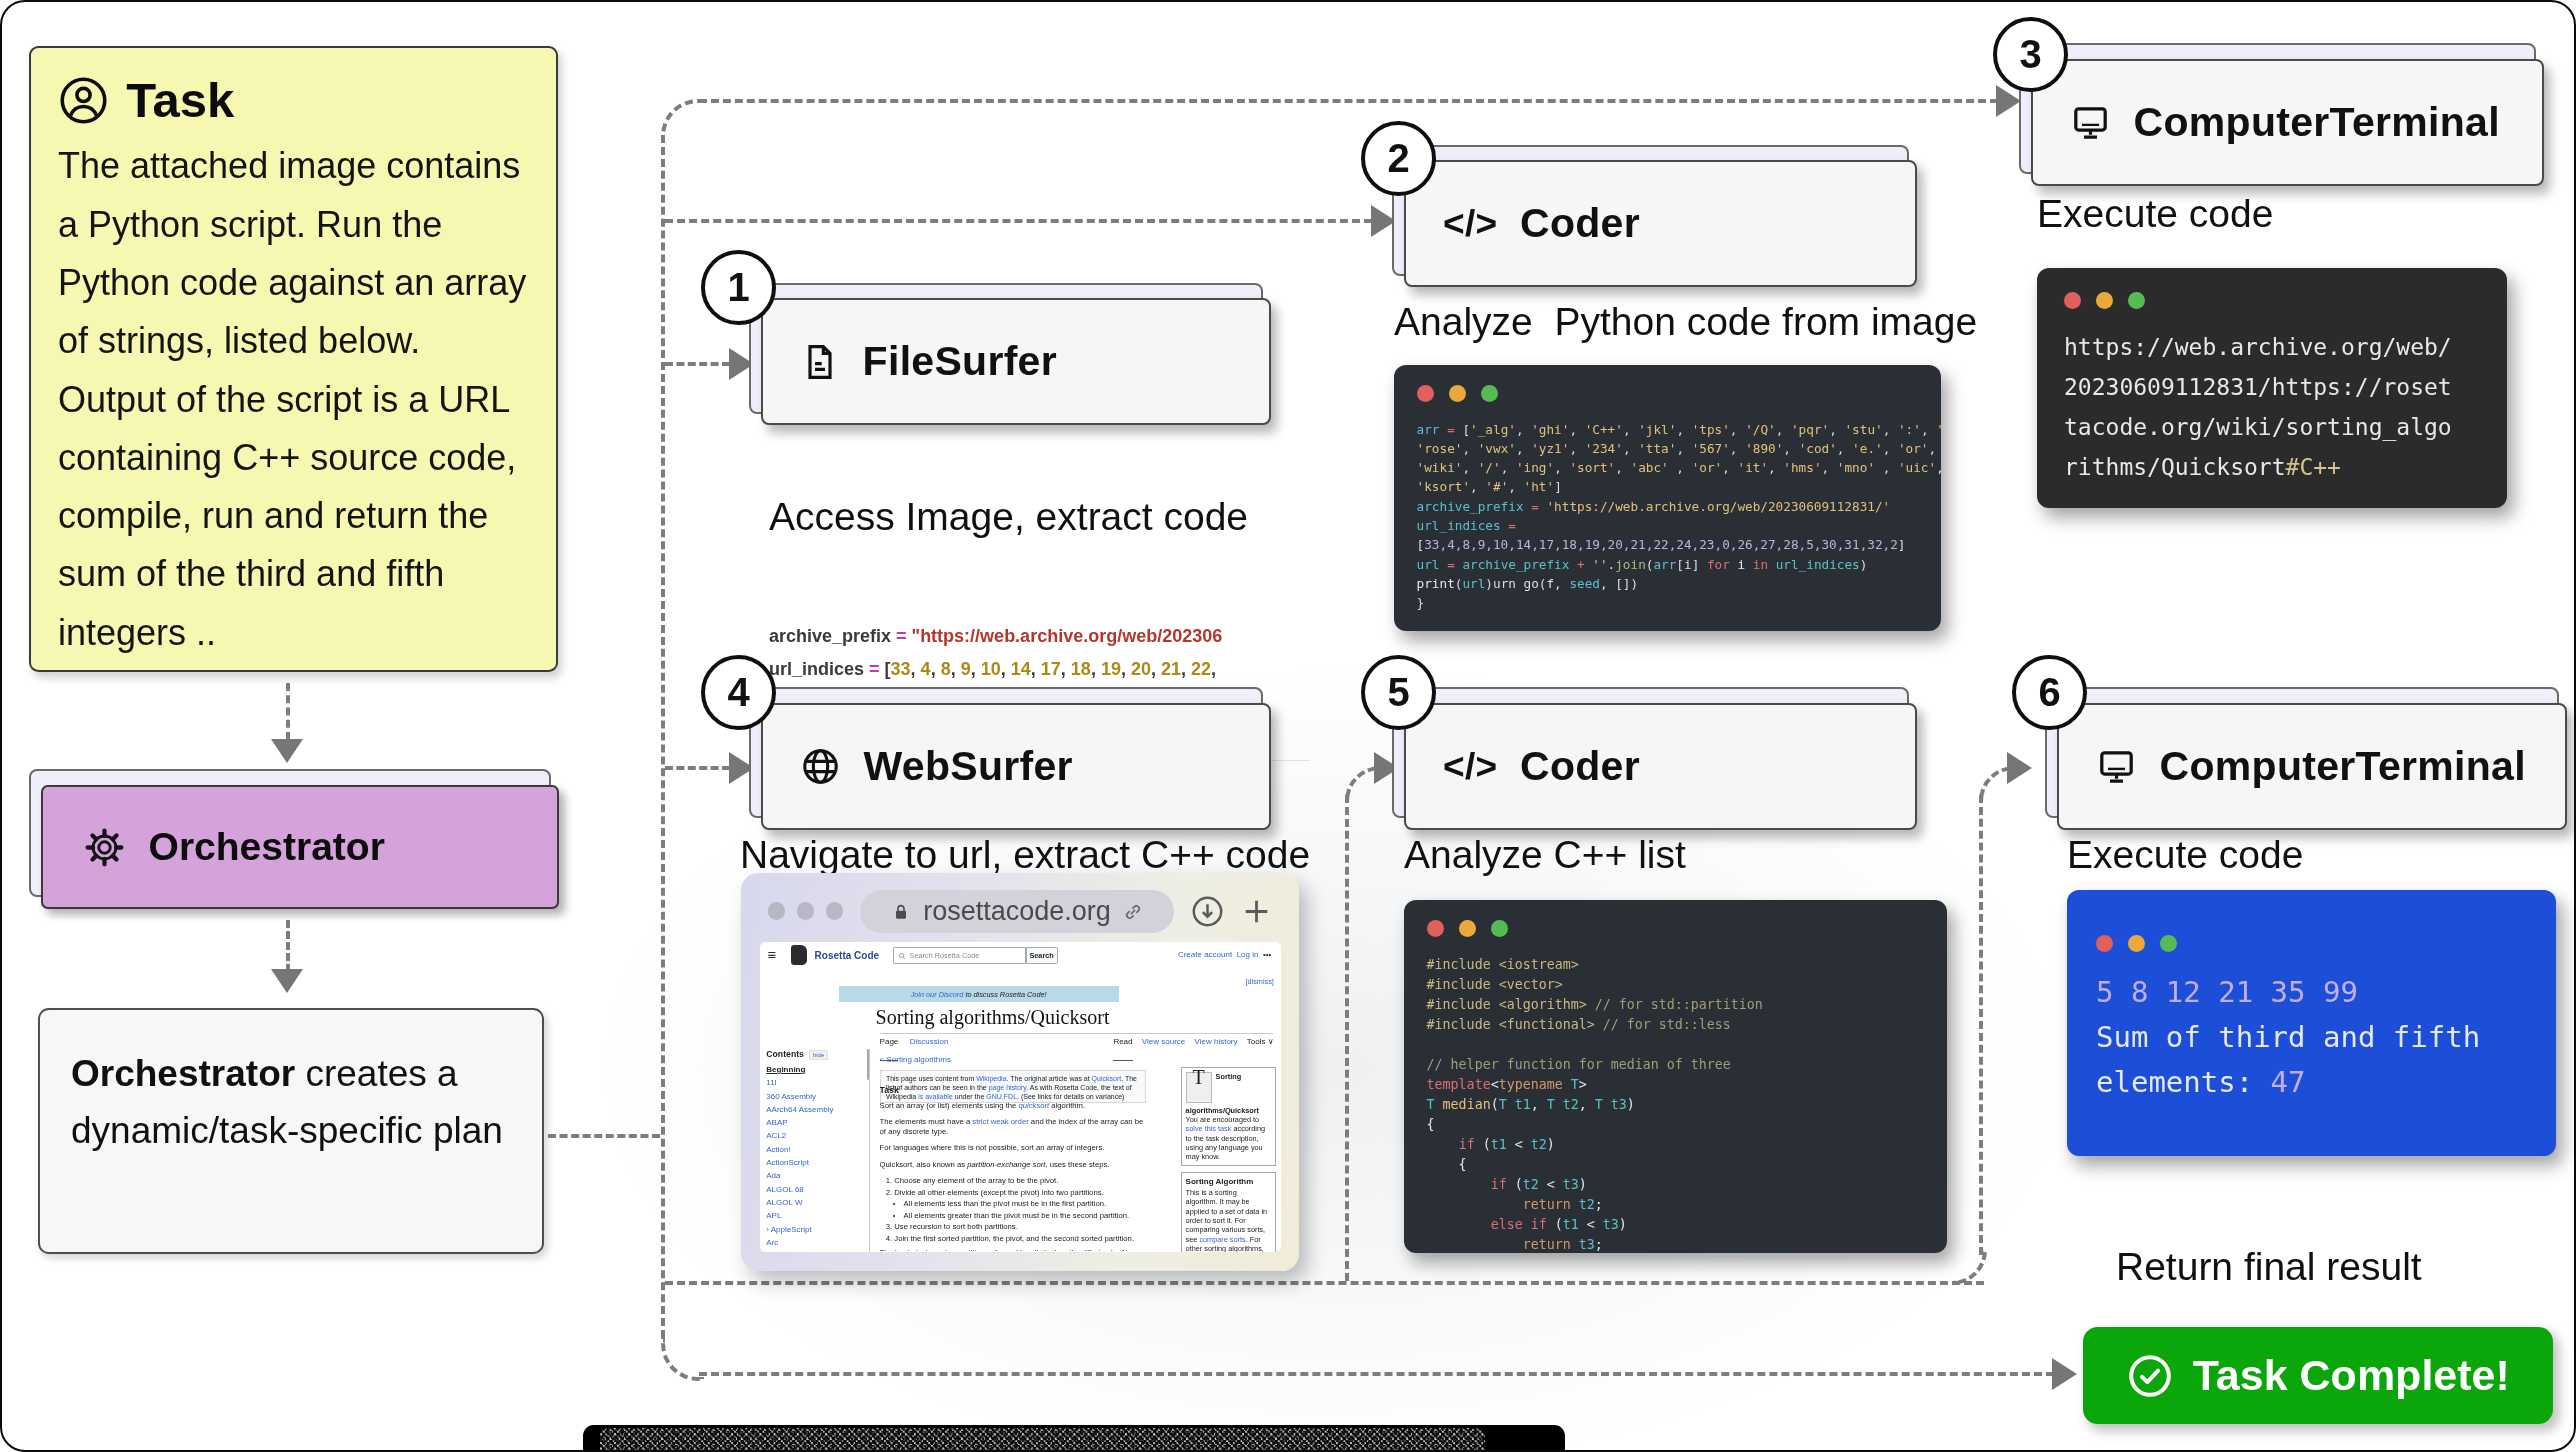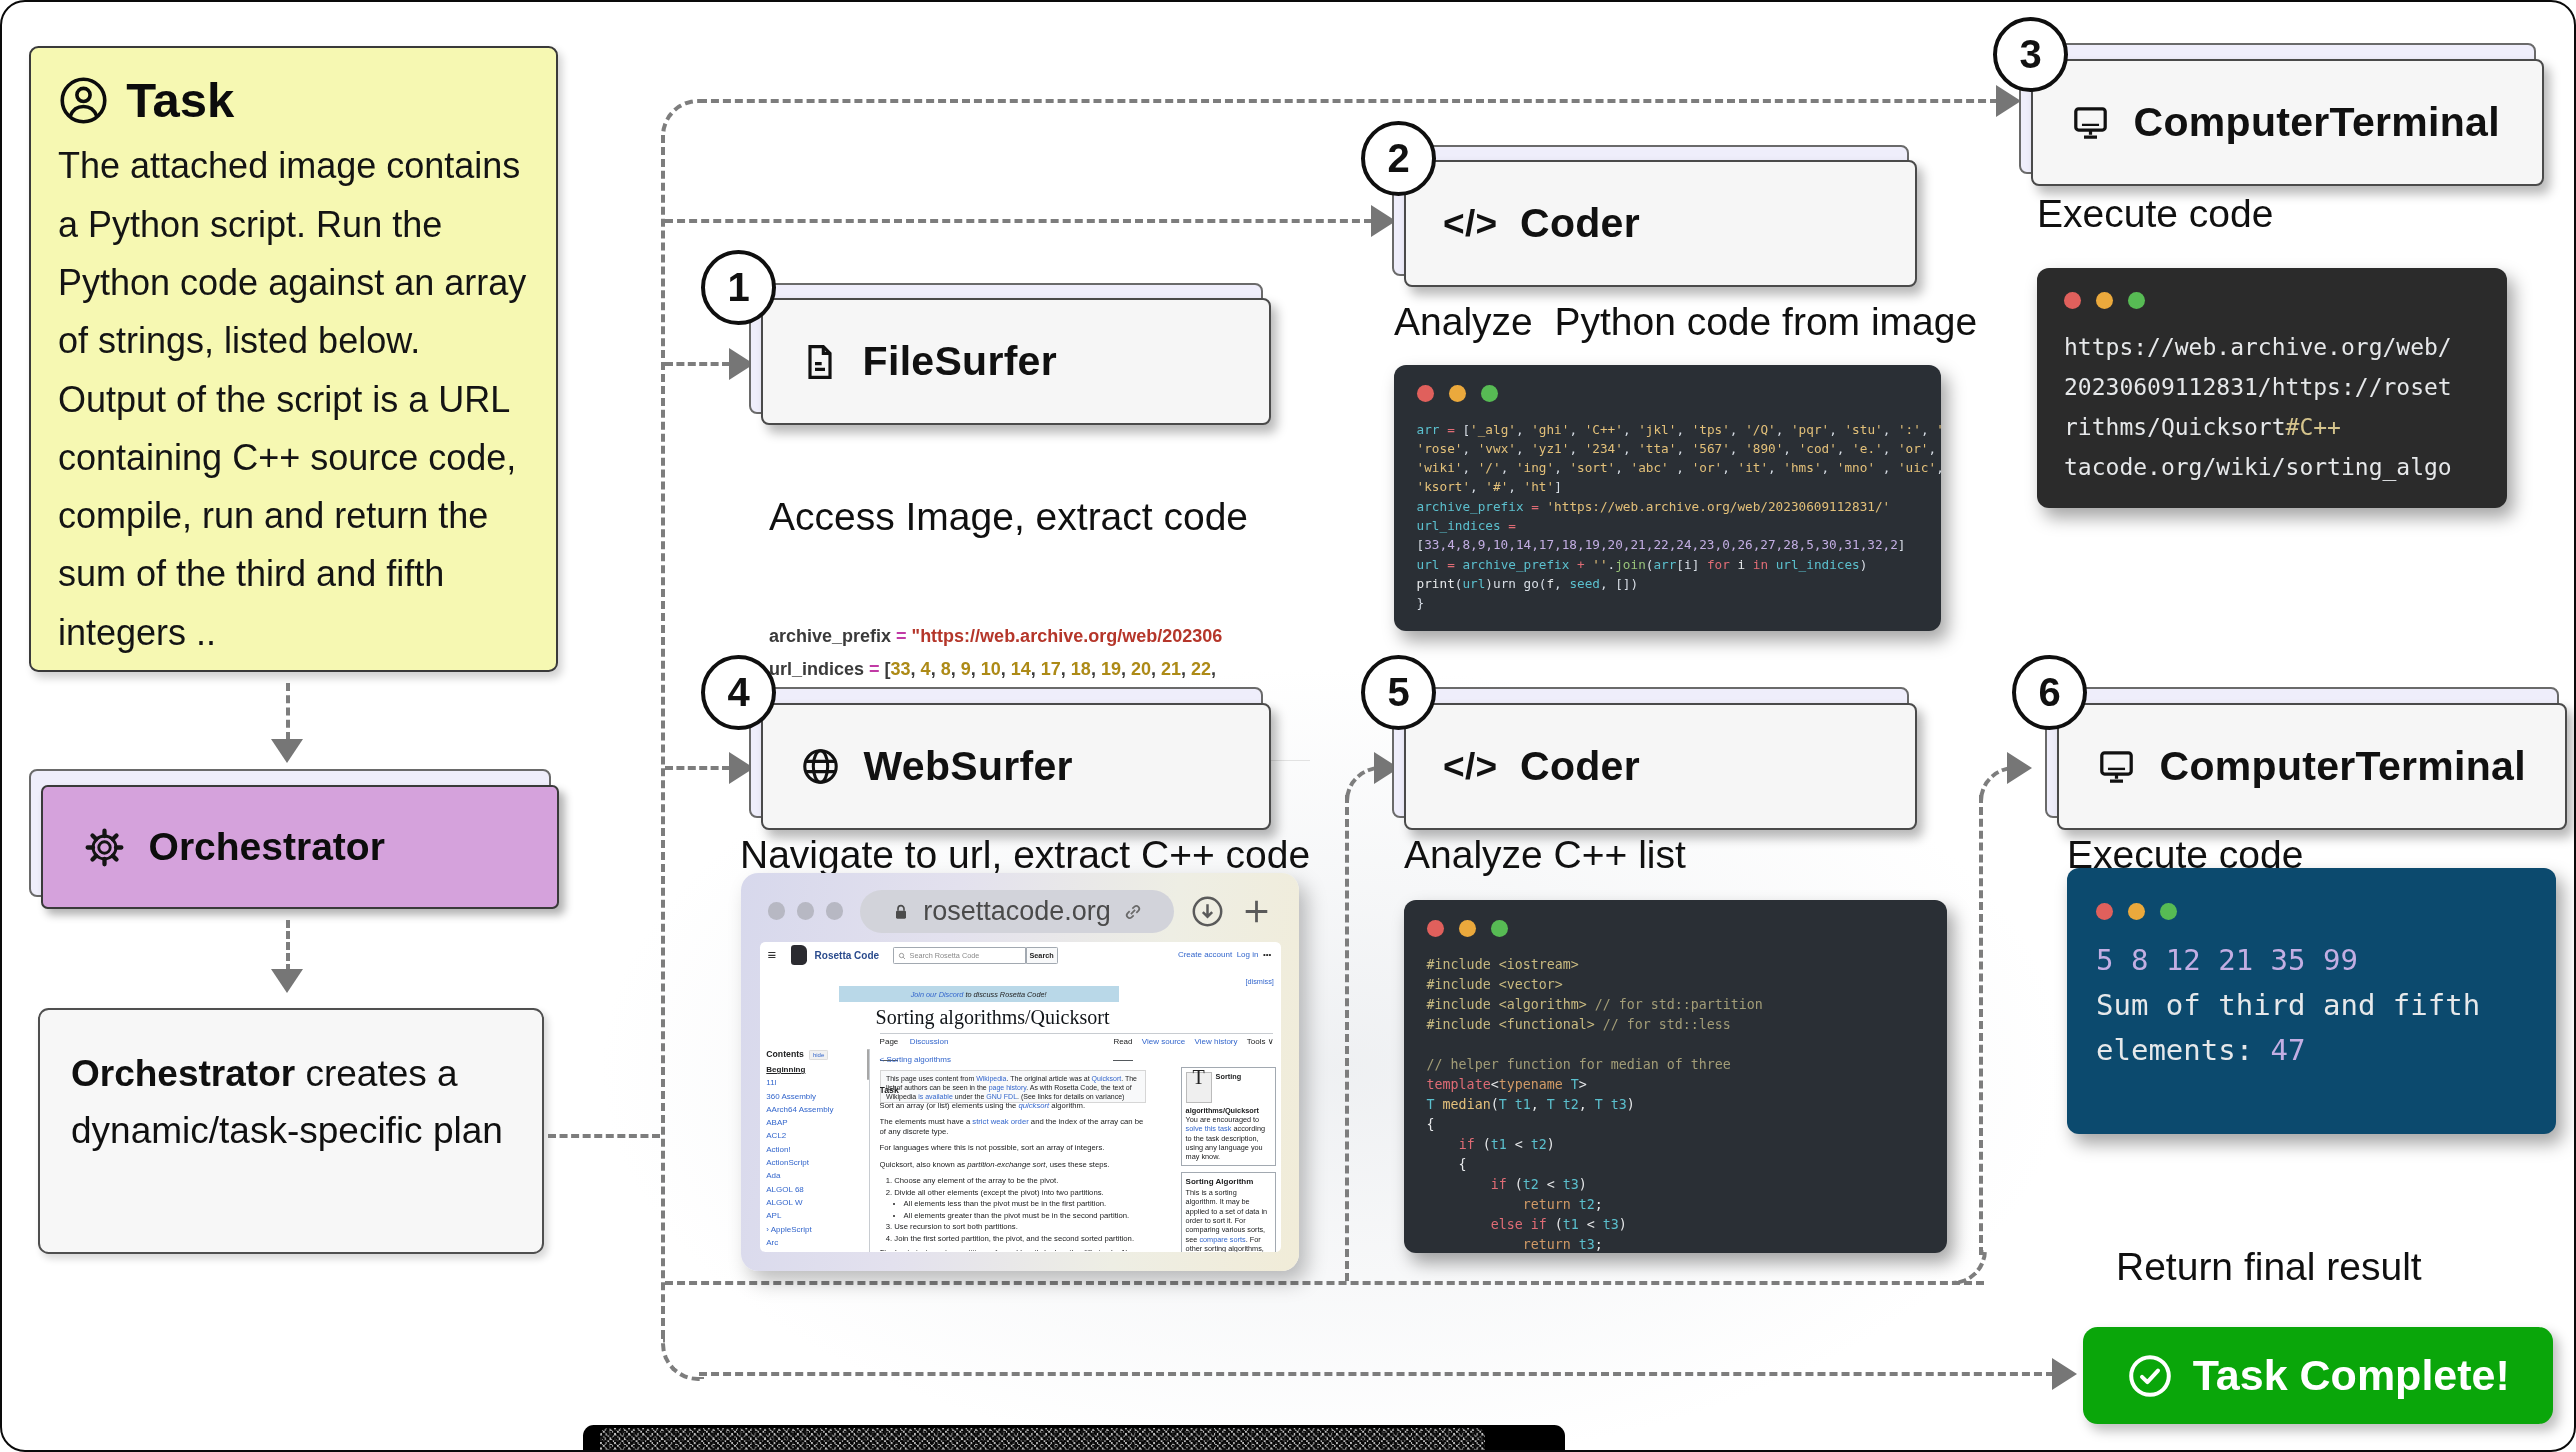--- a/index.html
+++ b/index.html
@@ -234,22 +234,22 @@
 
   <div class="darkwin" style="left:2035px;top:266px;width:470px;height:240px;background:#2b2b2b;padding:24px 27px;">
     <div class="dots">
         <div class="dot r"></div>
         <div class="dot y"></div>
         <div class="dot g"></div>
       </div>
     <div class="code" id="term3">
         <div class="ln"><span class="ck-wh">https://web.archive.org/web/</span></div>
         <div class="ln"><span class="ck-wh">20230609112831/https://roset</span></div>
+        <div class="ln"><span class="ck-wh">tacode.org/wiki/sorting_algo</span></div>
         <div class="ln"><span class="ck-wh">rithms/Quicksort</span><span class="ck-tan">#C++</span></div>
-        <div class="ln"><span class="ck-wh">tacode.org/wiki/sorting_algo</span></div>
       </div>
   </div>
 
   <div class="backcard" style="left:747px;top:685px;width:510px;height:127px;"></div>
   <div class="card" style="left:759px;top:701px;width:510px;height:127px;">
     <svg class="icon-svg" width="41" height="41" viewBox="0 0 24 24" fill="none" stroke="#111" stroke-width="1.8">
         <circle cx="12" cy="12" r="9.2"></circle>
         <ellipse cx="12" cy="12" rx="4.2" ry="9.2"></ellipse>
         <path d="M3.4 9h17.2M3.4 15h17.2"></path>
       </svg>
@@ -409,21 +409,21 @@
         <path d="M12 16.4v2.8M8.2 20.6h7.6"></path>
         <path d="M7 13.4h10" stroke-width="1.4"></path>
       </svg>
     <span class="aglabel">ComputerTerminal</span>
   </div>
   <div class="numcircle" style="left:2010px;top:653px;">
       <span>6</span>
     </div>
   <div class="caption" style="left:2065px;top:831px;">Execute code</div>
 
-  <div class="darkwin" style="left:2065px;top:866px;width:489px;height:266px;background:#0c4a6e;padding:35px 29px;">
+  <div class="darkwin" style="left:2065px;top:888px;width:489px;height:266px;background:#1d4ed8;padding:45px 29px;">
     <div class="dots">
         <div class="dot r"></div>
         <div class="dot y"></div>
         <div class="dot g"></div>
       </div>
     <div class="code" id="term6">
         <div class="ln"><span class="ck-li">5 8 12 21 35 99</span></div>
         <div class="ln"><span class="ck-wh">Sum of third and fifth</span></div>
         <div class="ln"><span class="ck-wh">elements: </span><span class="ck-li">47</span></div>
       </div>

